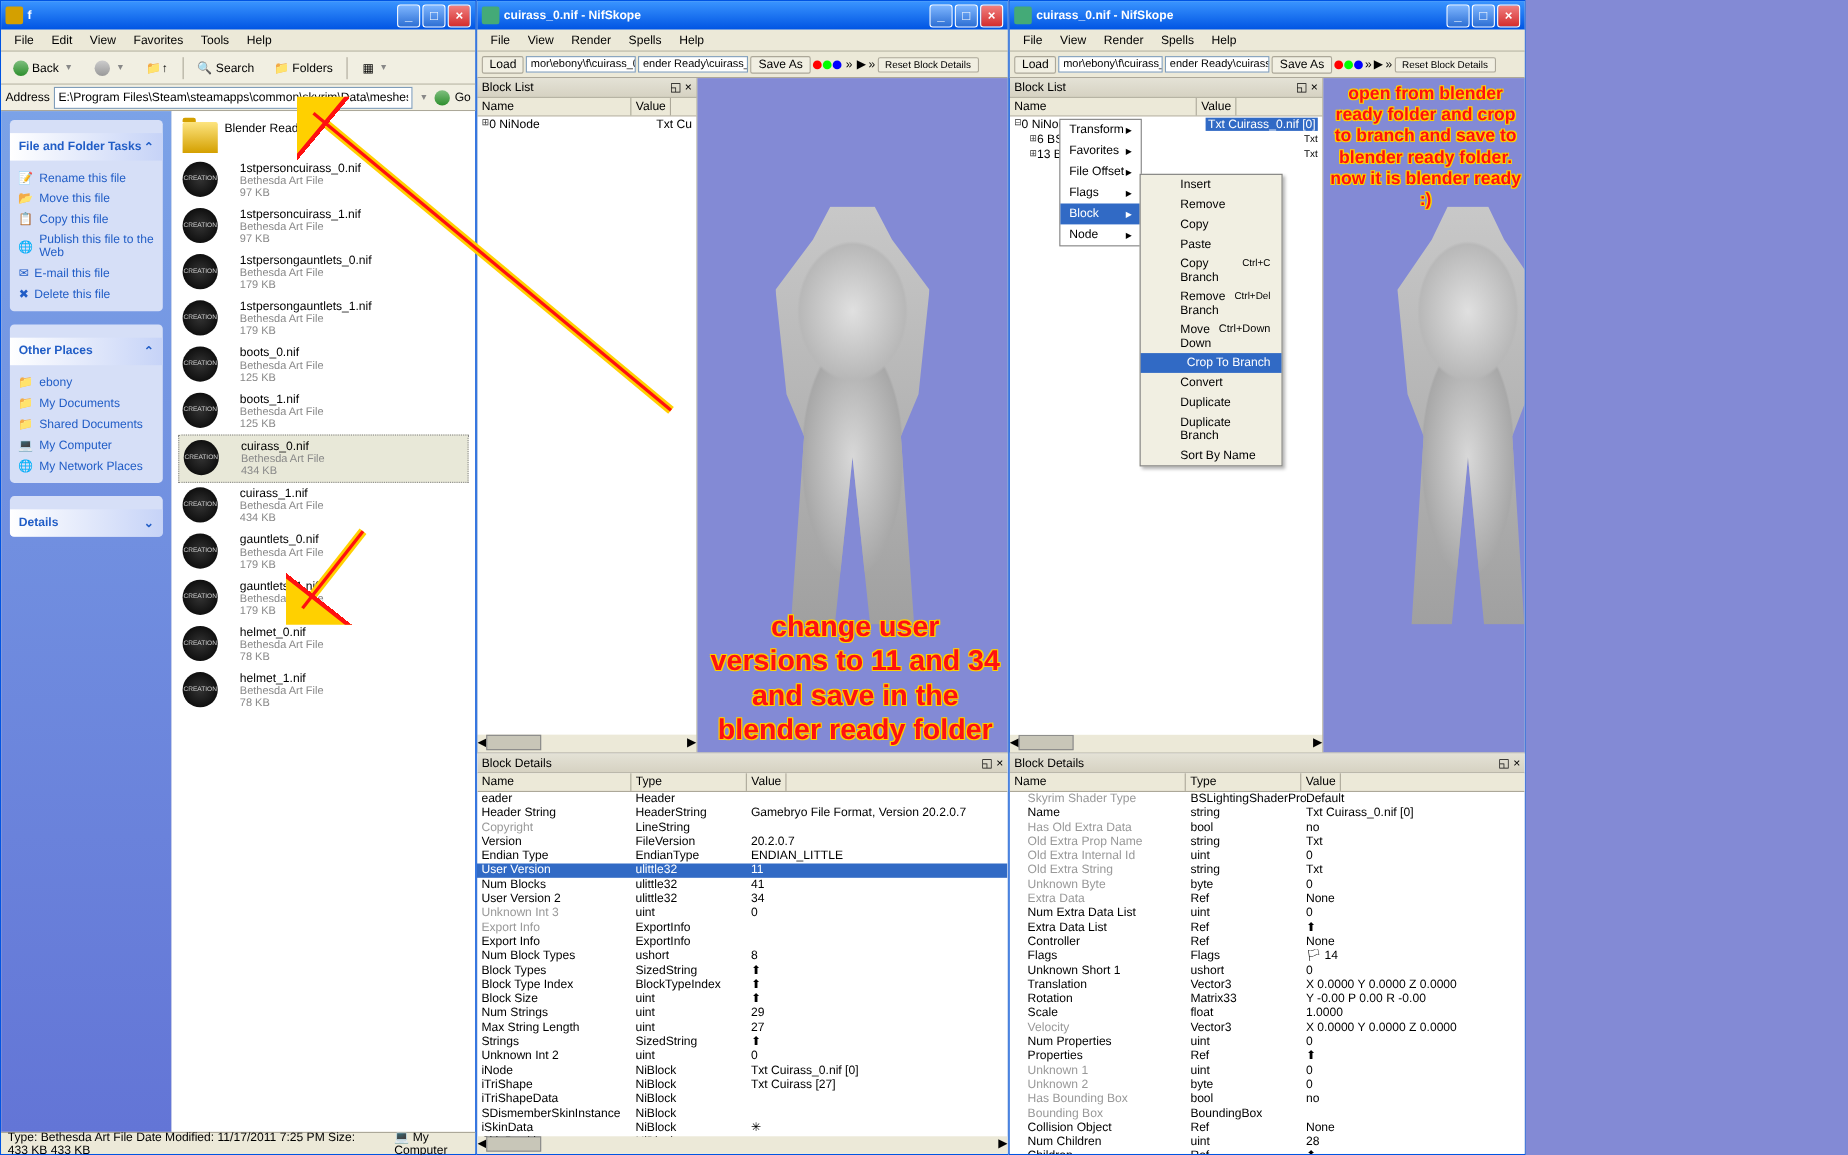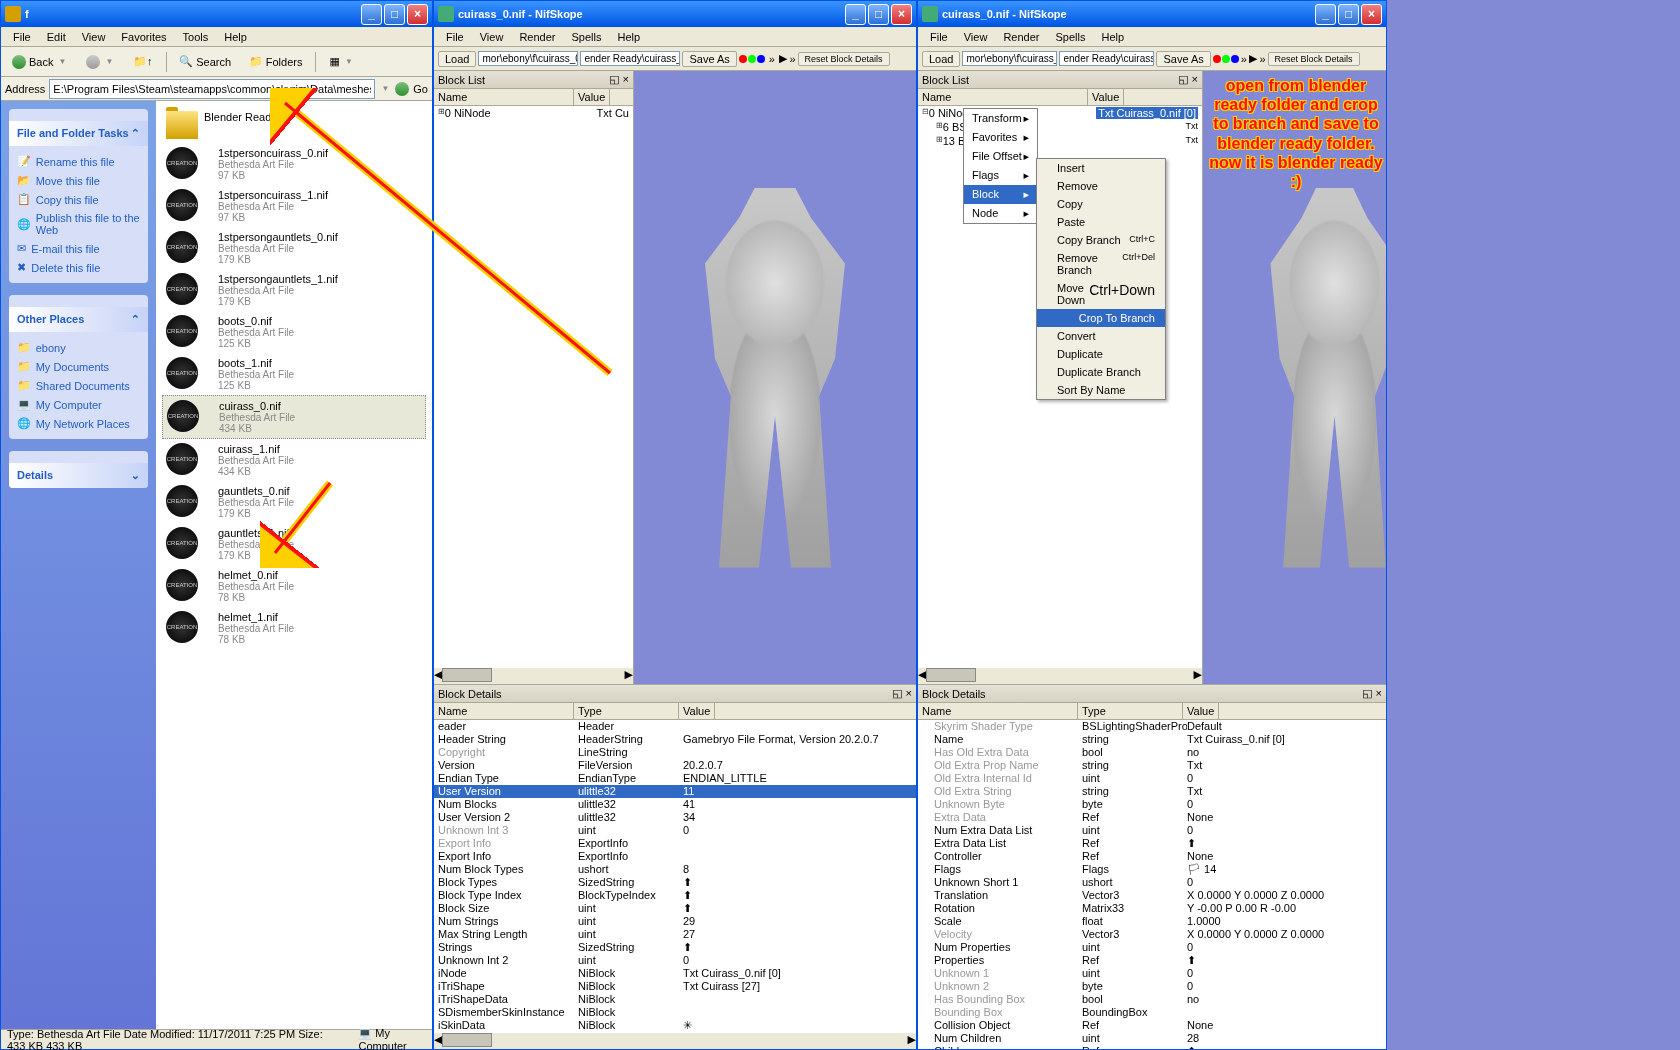--- a/index.html
+++ b/index.html
@@ -55,21 +55,21 @@
 .arrow-svg { position: absolute; pointer-events: none; }
 .blockdetails { height: 365px; background: white; border-top: 1px solid #aca899; display: flex; flex-direction: column; overflow: hidden; }
 .details-rows { flex: 1; overflow-y: auto; font-size: 10px; }
 .drow { display: flex; padding: 0 4px; line-height: 13px; }
 .drow.sel { background: #316ac5; color: white; }
 .drow .c1 { width: 140px; overflow: hidden; white-space: nowrap; }
 .drow .c2 { width: 105px; overflow: hidden; white-space: nowrap; }
 .drow .c3 { flex: 1; overflow: hidden; white-space: nowrap; }
 .drow.gray .c1 { color: #999; }
 .ctx-menu { position: absolute; background: #f1efe2; border: 1px solid #808080; box-shadow: 2px 2px 3px rgba(0,0,0,.3); z-index: 10; font-size: 11px; width: 130px; }
-.ctx-menu .mi { padding: 3px 10px 3px 20px; display: flex; justify-content: space-between; }
+.ctx-menu .mi { padding: 3px 10px 3px 36px; display: flex; justify-content: space-between; }
 .ctx-menu .mi.sel { background: #316ac5; color: white; justify-content: flex-end; }
 .ctx-sub { position: absolute; background: #fff; border: 1px solid #808080; z-index: 9; width: 75px; font-size: 11px; left: -72px; top: 0; }
 .ctx-sub .mi { padding: 3px 8px; display: flex; justify-content: space-between; }
 .ctx-sub .mi.sel { background: #316ac5; color: white; }
 .tri { font-size: 8px; color: #333; }
 .sbar { height: 16px; background: #ece9d8; display:flex; }
 .sbar .thumb { width: 50px; height:14px; background: #c8c6b8; border:1px solid #888; }
 .icn-circle { display: inline-block; width: 14px; height: 14px; border-radius: 50%; }
 .go { background: linear-gradient(#7fbf7f,#2d8f2d); }
 .back { background: linear-gradient(#7fbf7f,#2d8f2d); }
@@ -325,20 +325,21 @@
           </div>
       </div>
       <div class="sbar">
           <span>◀</span>
           <div class="thumb"></div>
           <span style="margin-left:auto">▶</span>
         </div>
     </div>
     <div class="viewport">
       <div class="armor"></div>
+      <div class="anno" style="left:10px; right:5px; bottom:5px;">change user versions to 11 and 34 and save in the blender ready folder</div>
     </div>
   </div>
   <div class="blockdetails">
     <div class="panel-hdr">
         <span>Block Details</span>
         <span class="x">◱ ×</span>
       </div>
     <div class="colhdr">
       <span style="width:140px">Name</span>
       <span style="width:105px">Type</span>
@@ -592,21 +593,21 @@
             <div class="mi">
               <span>Copy Branch</span>
               <span style="font-size:9px">Ctrl+C</span>
             </div>
             <div class="mi">
               <span>Remove Branch</span>
               <span style="font-size:9px">Ctrl+Del</span>
             </div>
             <div class="mi">
               <span>Move Down</span>
-              <span style="font-size:14px">Ctrl+Down</span>
+              <span style="font-size:10px">Ctrl+Down</span>
             </div>
             <div class="mi sel">
               <span>Crop To Branch</span>
               <span style="font-size:9px"></span>
             </div>
             <div class="mi">
               <span>Convert</span>
               <span style="font-size:9px"></span>
             </div>
             <div class="mi">

